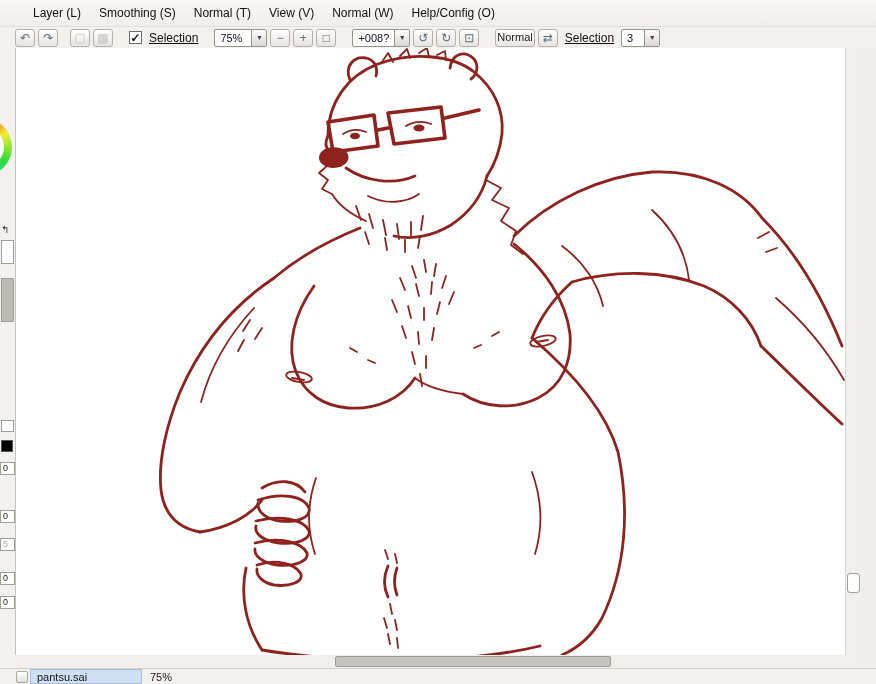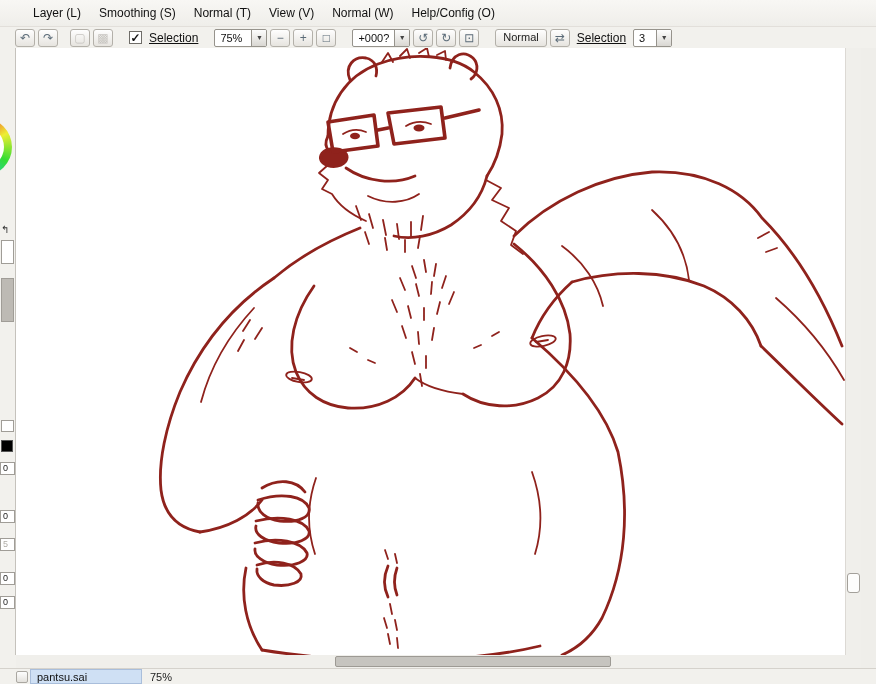--- a/index.html
+++ b/index.html
@@ -27,21 +27,21 @@
     display:flex; align-items:center; gap:3px; padding-left:15px;
   }
   .tb-btn {
     width:20px; height:18px; flex:0 0 auto;
     border:1px solid #b3b0a9; border-radius:3px;
     background:linear-gradient(#fefefe,#e6e4df);
     display:flex; align-items:center; justify-content:center;
     font-size:12px; line-height:1; color:#5b6b78; cursor:pointer;
   }
   .tb-btn.faint { color:#c7c5c0; }
-  .tb-btn.txt { width:auto; padding:0 7px; color:#222; font-size:11px; }
+  .tb-btn.txt { width:auto; padding:0 1px; color:#222; font-size:11px; }
   .combo {
     height:18px; flex:0 0 auto; display:flex; align-items:center;
     border:1px solid #96938c; background:#fff; border-radius:2px; overflow:hidden;
   }
   .combo .val { padding:0 5px; min-width:36px; font-size:11px; }
   .combo .dd {
     width:15px; height:100%; border-left:1px solid #96938c;
     background:linear-gradient(#fdfdfd,#d9d7d2);
     display:flex; align-items:center; justify-content:center;
     font-size:7px; color:#444; cursor:pointer;
@@ -150,21 +150,21 @@
       <span>−</span>
     </div>
   <div class="tb-btn">
       <span>+</span>
     </div>
   <div class="tb-btn">
       <span>□</span>
     </div>
   <div class="gap10"></div>
   <div class="combo">
-    <div class="val">+000?</div>
+    <div class="val">+008?</div>
     <div class="dd">
         <span>▼</span>
       </div>
   </div>
   <div class="tb-btn">
       <span>↺</span>
     </div>
   <div class="tb-btn">
       <span>↻</span>
     </div>

